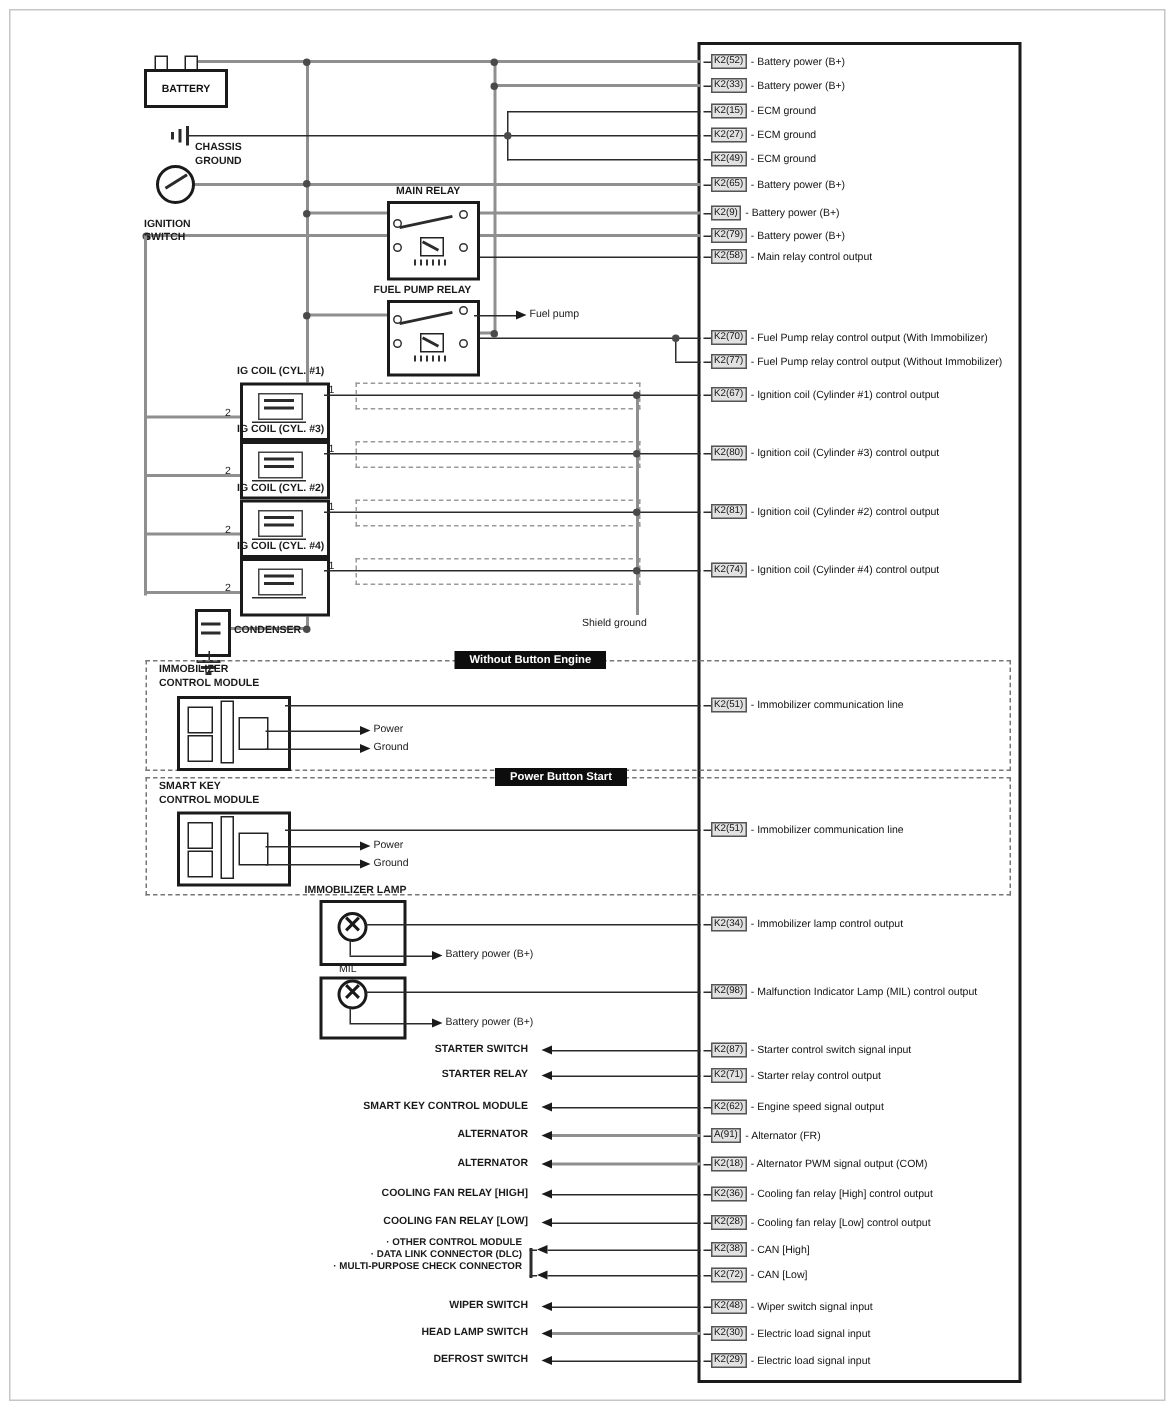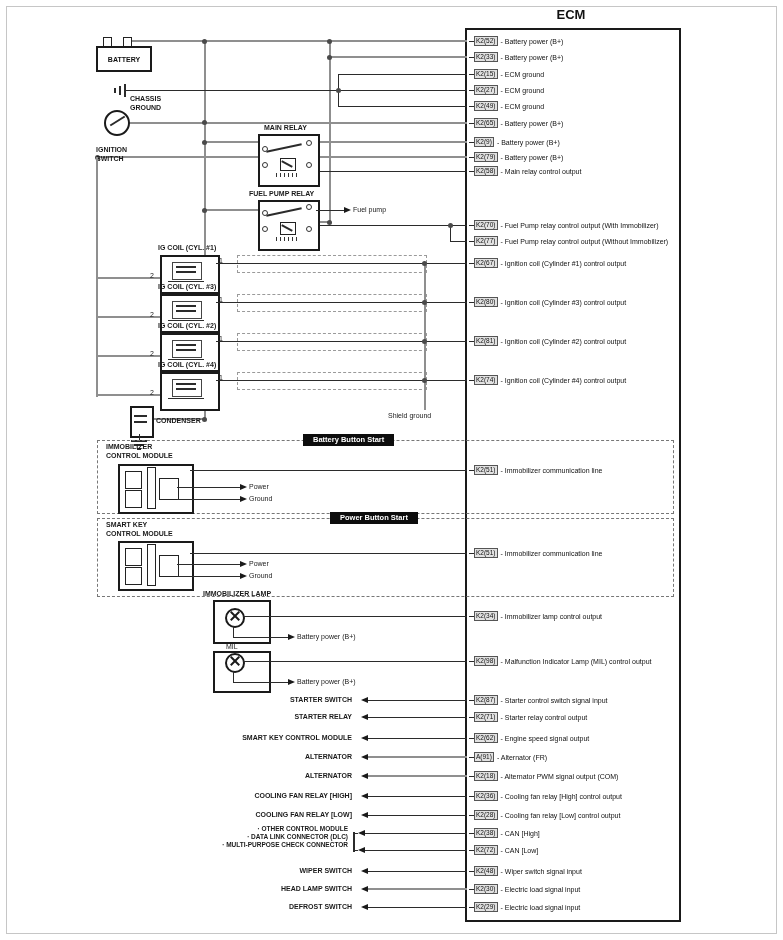--- a/index.html
+++ b/index.html
@@ -33,21 +33,20 @@
   .pc{position:absolute;width:4px;height:4px;border:1px solid #333;border-radius:50%;background:#fff;}
   .ecm-title{position:absolute;left:465px;top:7px;width:212px;text-align:center;
     font-size:13px;font-weight:bold;color:#111;}
 </style>
 </head>
 <body>
 
 <div class="canvas">
   <div class="frame"></div>
 
-  <div class="ecm-title">ECM</div>
   <div class="box" style="left:465px;top:28px;width:212px;height:890px;"></div>
 
   <div class="h g" style="left:131px;top:40px;width:336px;height:2px;"></div>
   <div class="v g" style="left:204px;top:40px;width:2px;height:380px;"></div>
   <div class="v g" style="left:329px;top:40px;width:2px;height:184px;"></div>
   <div class="h g" style="left:329px;top:56px;width:138px;height:2px;"></div>
   <div class="h k" style="left:126px;top:90px;width:212px;height:1px;"></div>
   <div class="v k" style="left:338px;top:74px;width:1px;height:33px;"></div>
   <div class="h k" style="left:338px;top:74px;width:129px;height:1px;"></div>
   <div class="h k" style="left:338px;top:90px;width:129px;height:1px;"></div>
@@ -178,21 +177,21 @@
   <div class="box" style="left:130px;top:406px;width:20px;height:28px;"></div>
   <div class="h k" style="left:134px;top:415px;width:13px;height:2px;"></div>
   <div class="h k" style="left:134px;top:421px;width:13px;height:2px;"></div>
   <div class="v k" style="left:139px;top:434px;width:1px;height:6px;"></div>
   <div class="h k" style="left:131px;top:440px;width:16px;height:2px;"></div>
   <div class="h k" style="left:134px;top:444px;width:10px;height:2px;"></div>
   <div class="h k" style="left:137px;top:448px;width:4px;height:2px;"></div>
   <div class="t tb" style="left:156px;top:417px;">CONDENSER</div>
 
   <div class="dash" style="left:97px;top:440px;width:575px;height:72px;"></div>
-  <div class="banner" style="left:303px;top:434px;">Battery Button Start</div>
+  <div class="banner" style="left:303px;top:434px;">Without Button Engine</div>
   <div class="t tb" style="left:106px;top:443px;">IMMOBILIZER</div>
   <div class="t tb" style="left:106px;top:452px;">CONTROL MODULE</div>
   <div class="box" style="left:118px;top:464px;width:72px;height:46px;"></div>
   <div class="sbox" style="left:125px;top:471px;width:15px;height:16px;"></div>
   <div class="sbox" style="left:125px;top:490px;width:15px;height:16px;"></div>
   <div class="sbox" style="left:147px;top:467px;width:7px;height:40px;"></div>
   <div class="sbox" style="left:159px;top:478px;width:18px;height:20px;"></div>
   <div class="h k" style="left:190px;top:470px;width:277px;height:1px;"></div>
   <div class="h k" style="left:177px;top:487px;width:63px;height:1px;"></div>
   <div class="ar" style="left:240px;top:484px;"></div>

